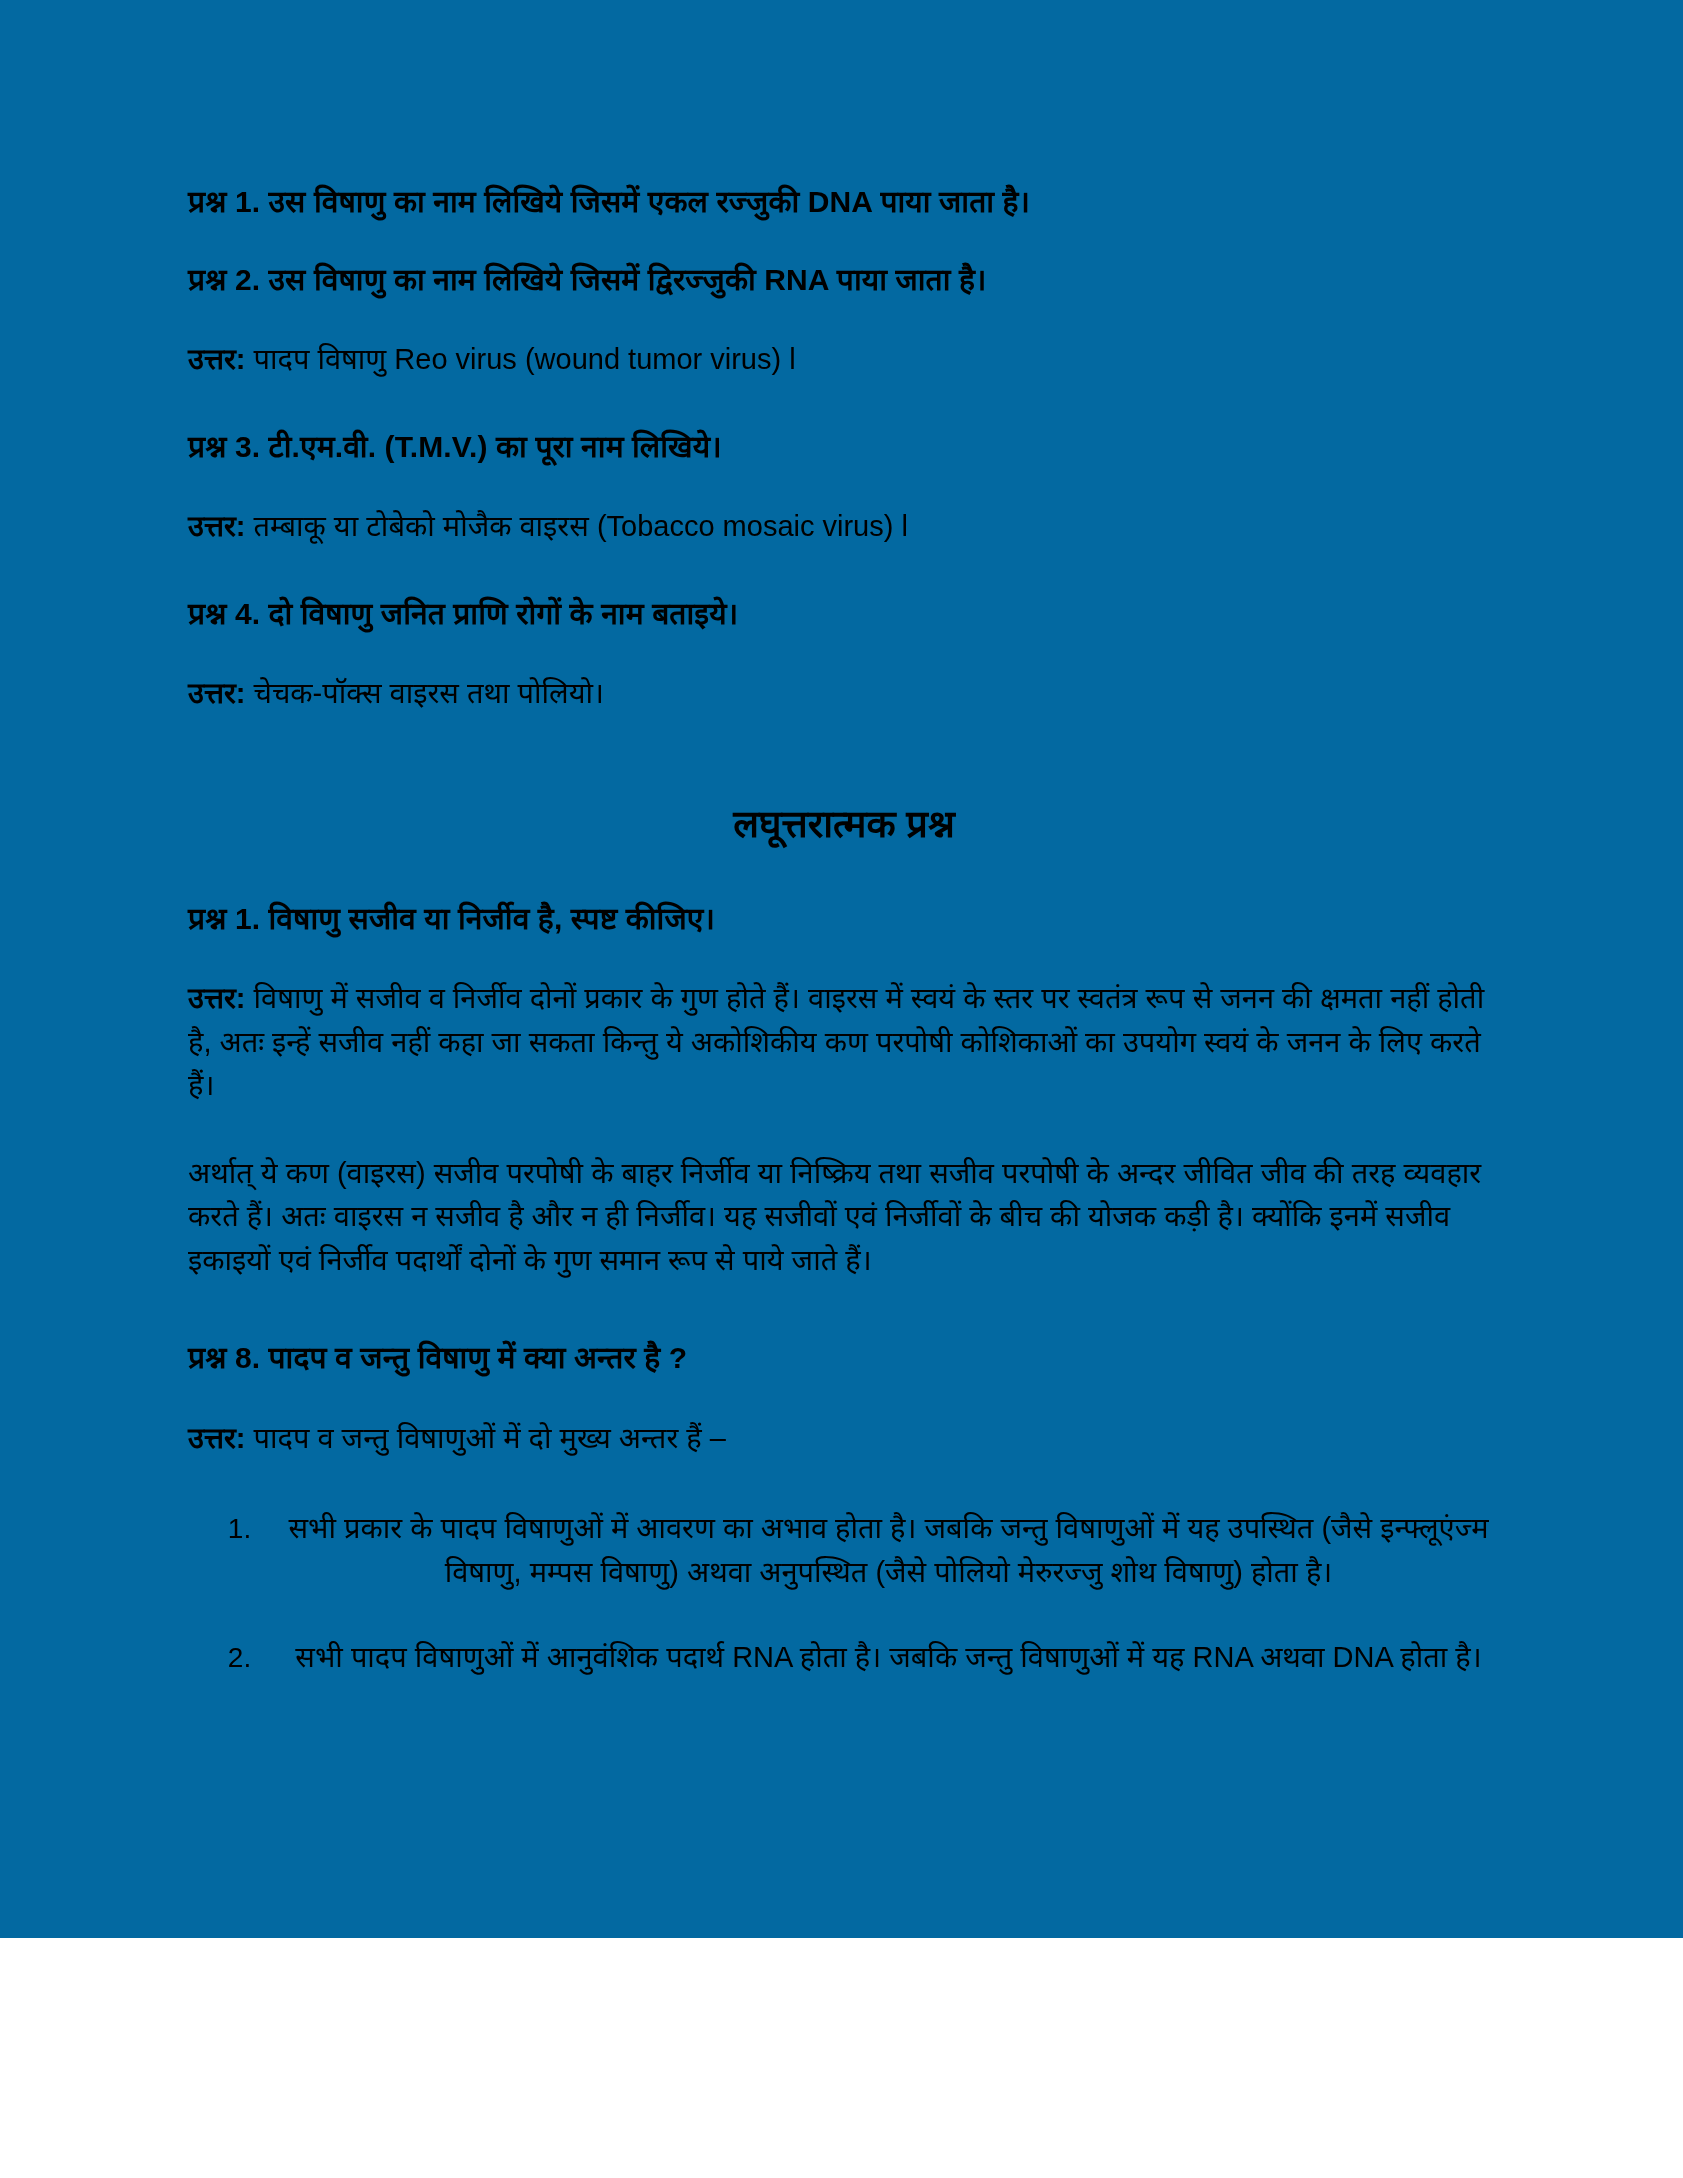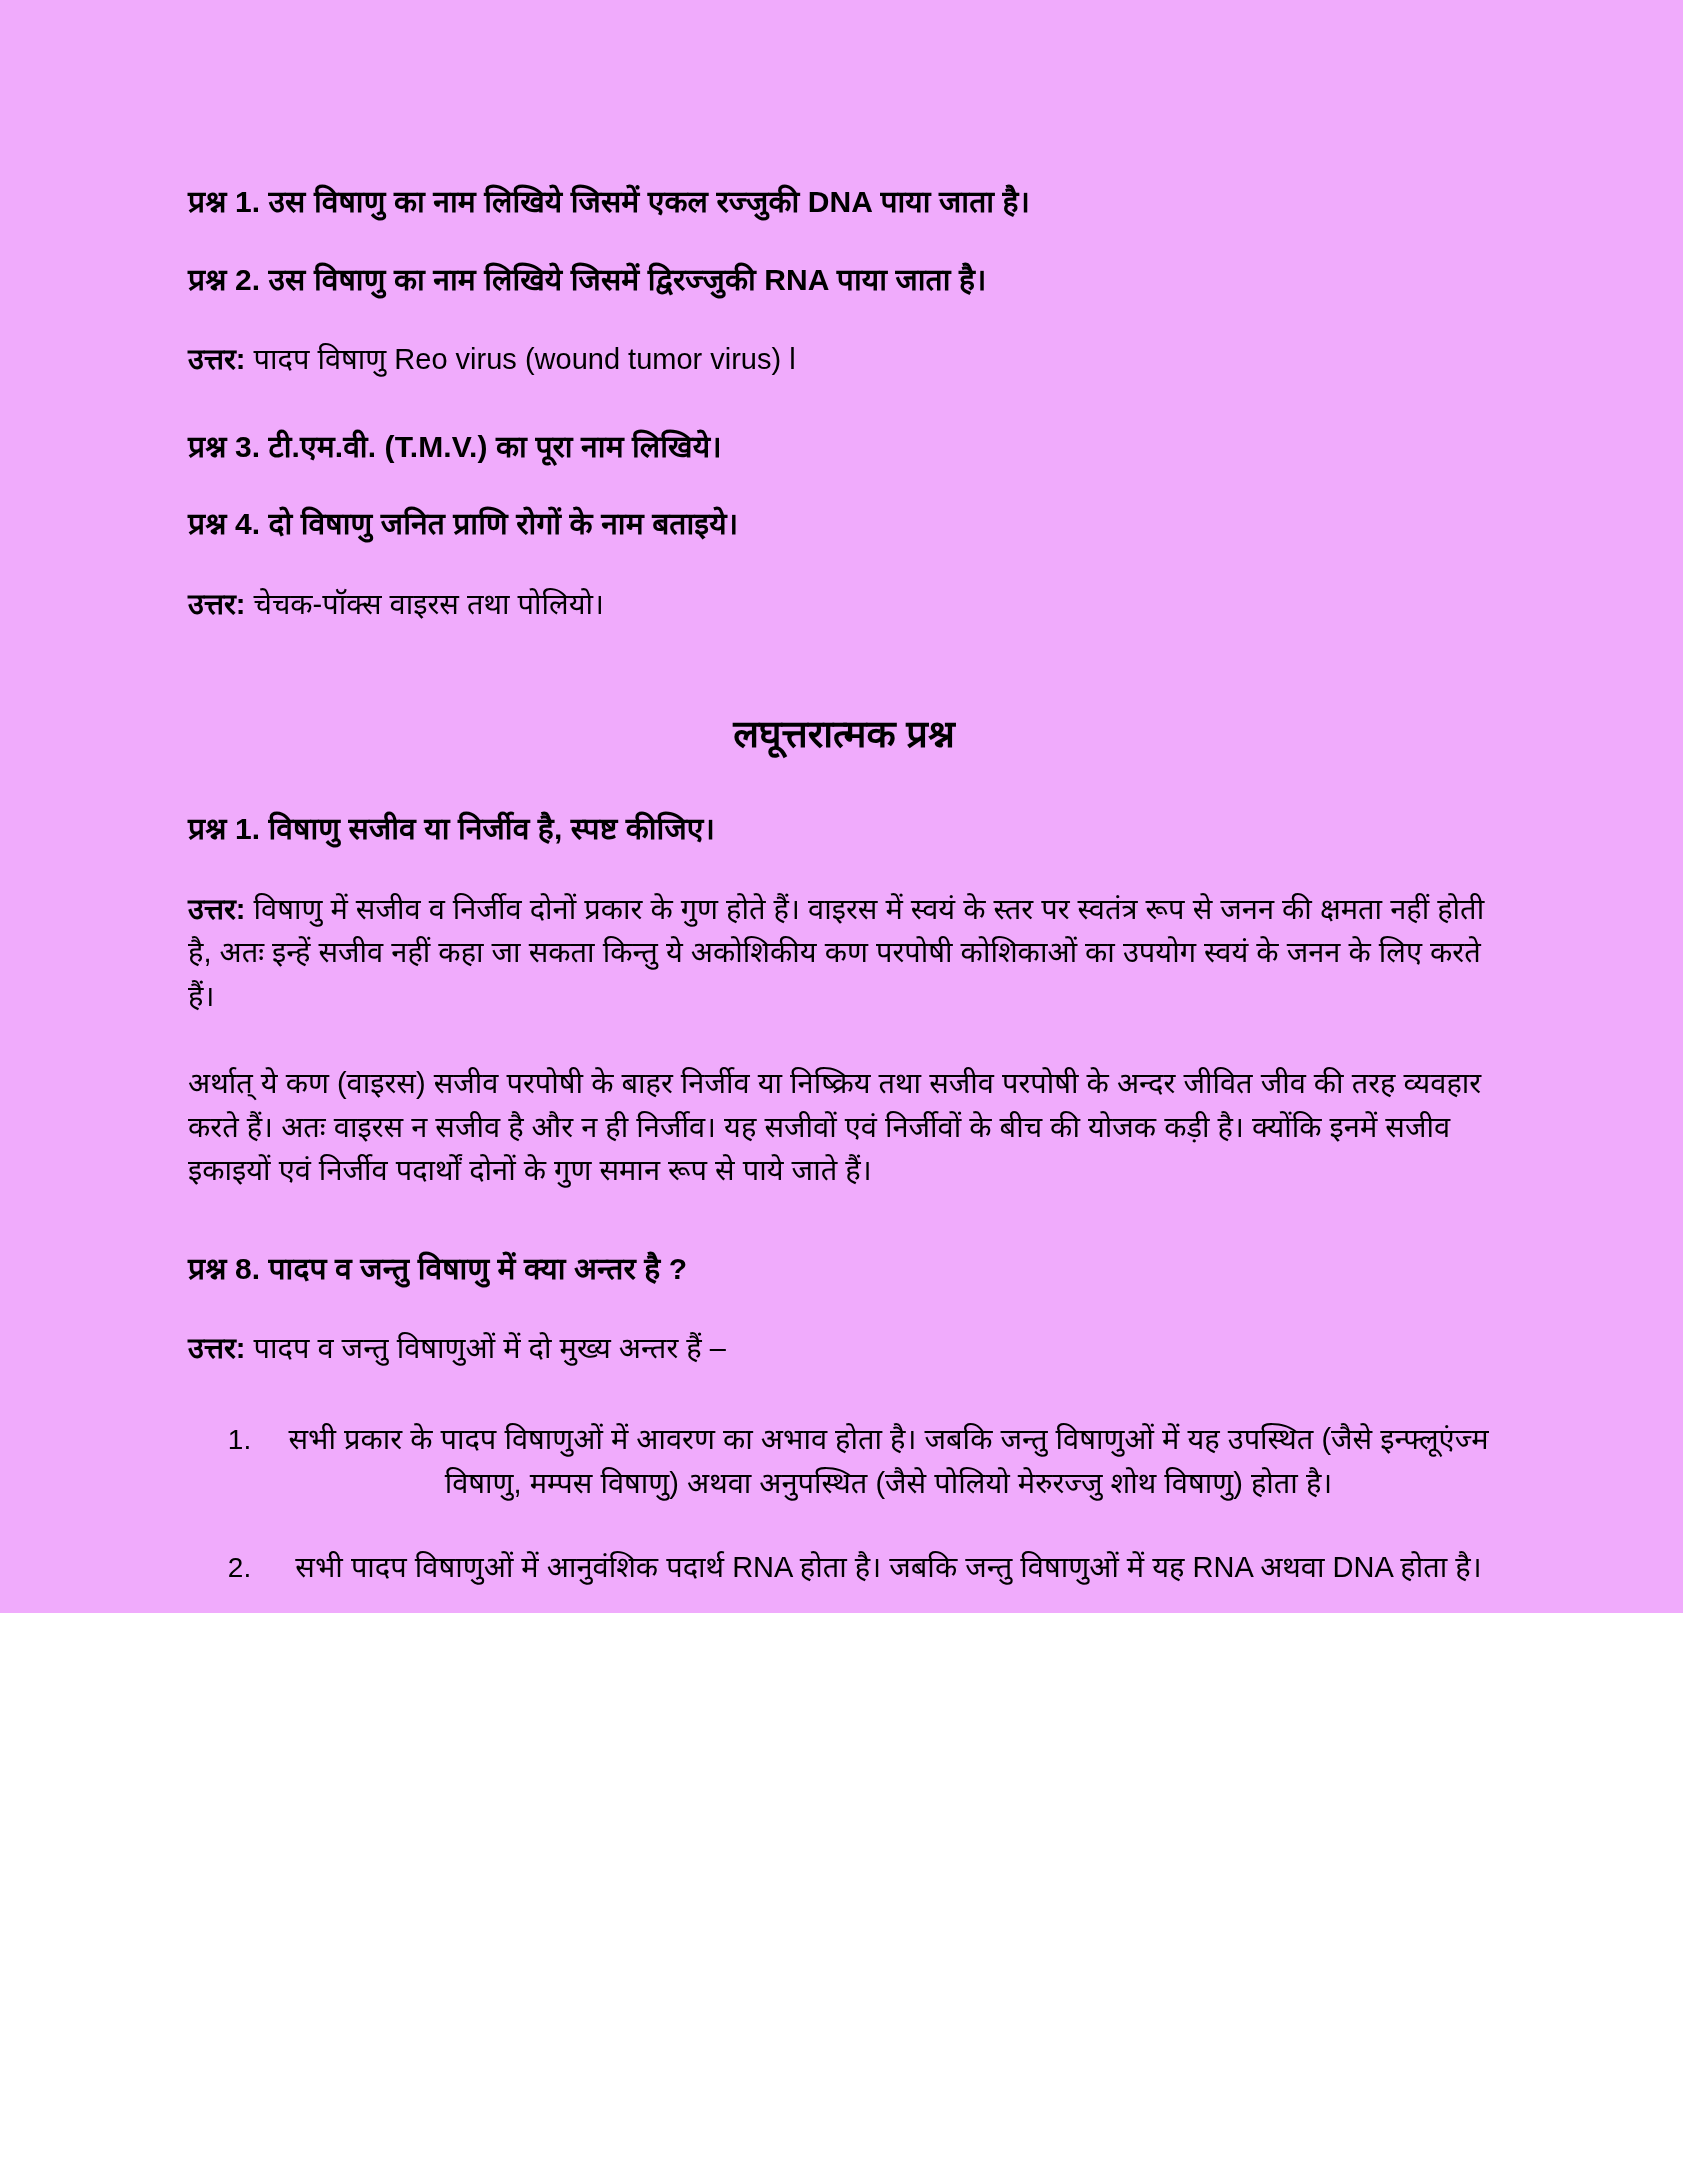--- a/index.html
+++ b/index.html
@@ -12,23 +12,23 @@
     width: 1683px;
     height: 2178px;
     font-family: "Liberation Sans", "DejaVu Sans", sans-serif;
     color: #000000;
     overflow: hidden;
     position: relative;
   }
   .page {
     box-sizing: border-box;
     width: 1683px;
-    height: 1613px;
+    height: 1938px;
     padding: 183px 183px 0 188px;
-    background: #f0abfc;
+    background: #0369a1;
   }
   .q {
     font-weight: bold;
     font-size: 30px;
     line-height: 1.25;
     margin: 0 0 40px 0;
     letter-spacing: 0.1px;
   }
   .a {
     font-size: 29px;
@@ -71,20 +71,21 @@
 <body>
 
 <div class="page">
 
   <p class="q">प्रश्न 1. उस विषाणु का नाम लिखिये जिसमें एकल रज्जुकी DNA पाया जाता है।</p>
 
   <p class="q">प्रश्न 2. उस विषाणु का नाम लिखिये जिसमें द्विरज्जुकी RNA पाया जाता है।</p>
   <p class="a"><span class="lbl">उत्तर:</span> <span>पादप विषाणु Reo virus (wound tumor virus) l</span></p>
 
   <p class="q">प्रश्न 3. टी.एम.वी. (T.M.V.) का पूरा नाम लिखिये।</p>
+  <p class="a"><span class="lbl">उत्तर:</span> <span>तम्बाकू या टोबेको मोजैक वाइरस (Tobacco mosaic virus) l</span></p>
 
   <p class="q">प्रश्न 4. दो विषाणु जनित प्राणि रोगों के नाम बताइये।</p>
   <p class="a"><span class="lbl">उत्तर:</span> <span>चेचक-पॉक्स वाइरस तथा पोलियो।</span></p>
 
   <h2 class="section-heading">लघूत्तरात्मक प्रश्न</h2>
 
   <p class="q">प्रश्न 1. विषाणु सजीव या निर्जीव है, स्पष्ट कीजिए।</p>
   <p class="a para"><span class="lbl">उत्तर:</span> <span>विषाणु में सजीव व निर्जीव दोनों प्रकार के गुण होते हैं। वाइरस में स्वयं के स्तर पर स्वतंत्र रूप से जनन की क्षमता नहीं होती है, अतः इन्हें सजीव नहीं कहा जा सकता किन्तु ये अकोशिकीय कण परपोषी कोशिकाओं का उपयोग स्वयं के जनन के लिए करते हैं।</span></p>
   <p class="a para">अर्थात् ये कण (वाइरस) सजीव परपोषी के बाहर निर्जीव या निष्क्रिय तथा सजीव परपोषी के अन्दर जीवित जीव की तरह व्यवहार करते हैं। अतः वाइरस न सजीव है और न ही निर्जीव। यह सजीवों एवं निर्जीवों के बीच की योजक कड़ी है। क्योंकि इनमें सजीव इकाइयों एवं निर्जीव पदार्थों दोनों के गुण समान रूप से पाये जाते हैं।</p>
 

